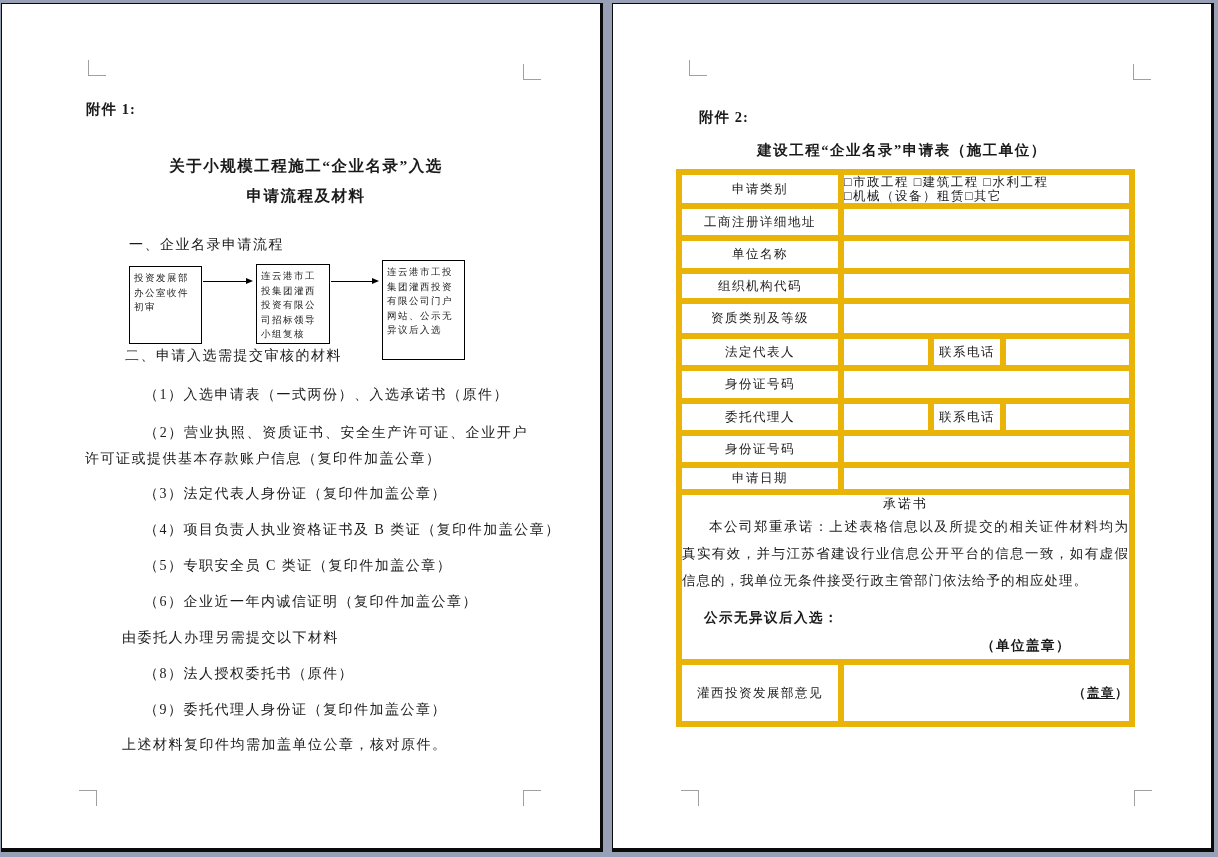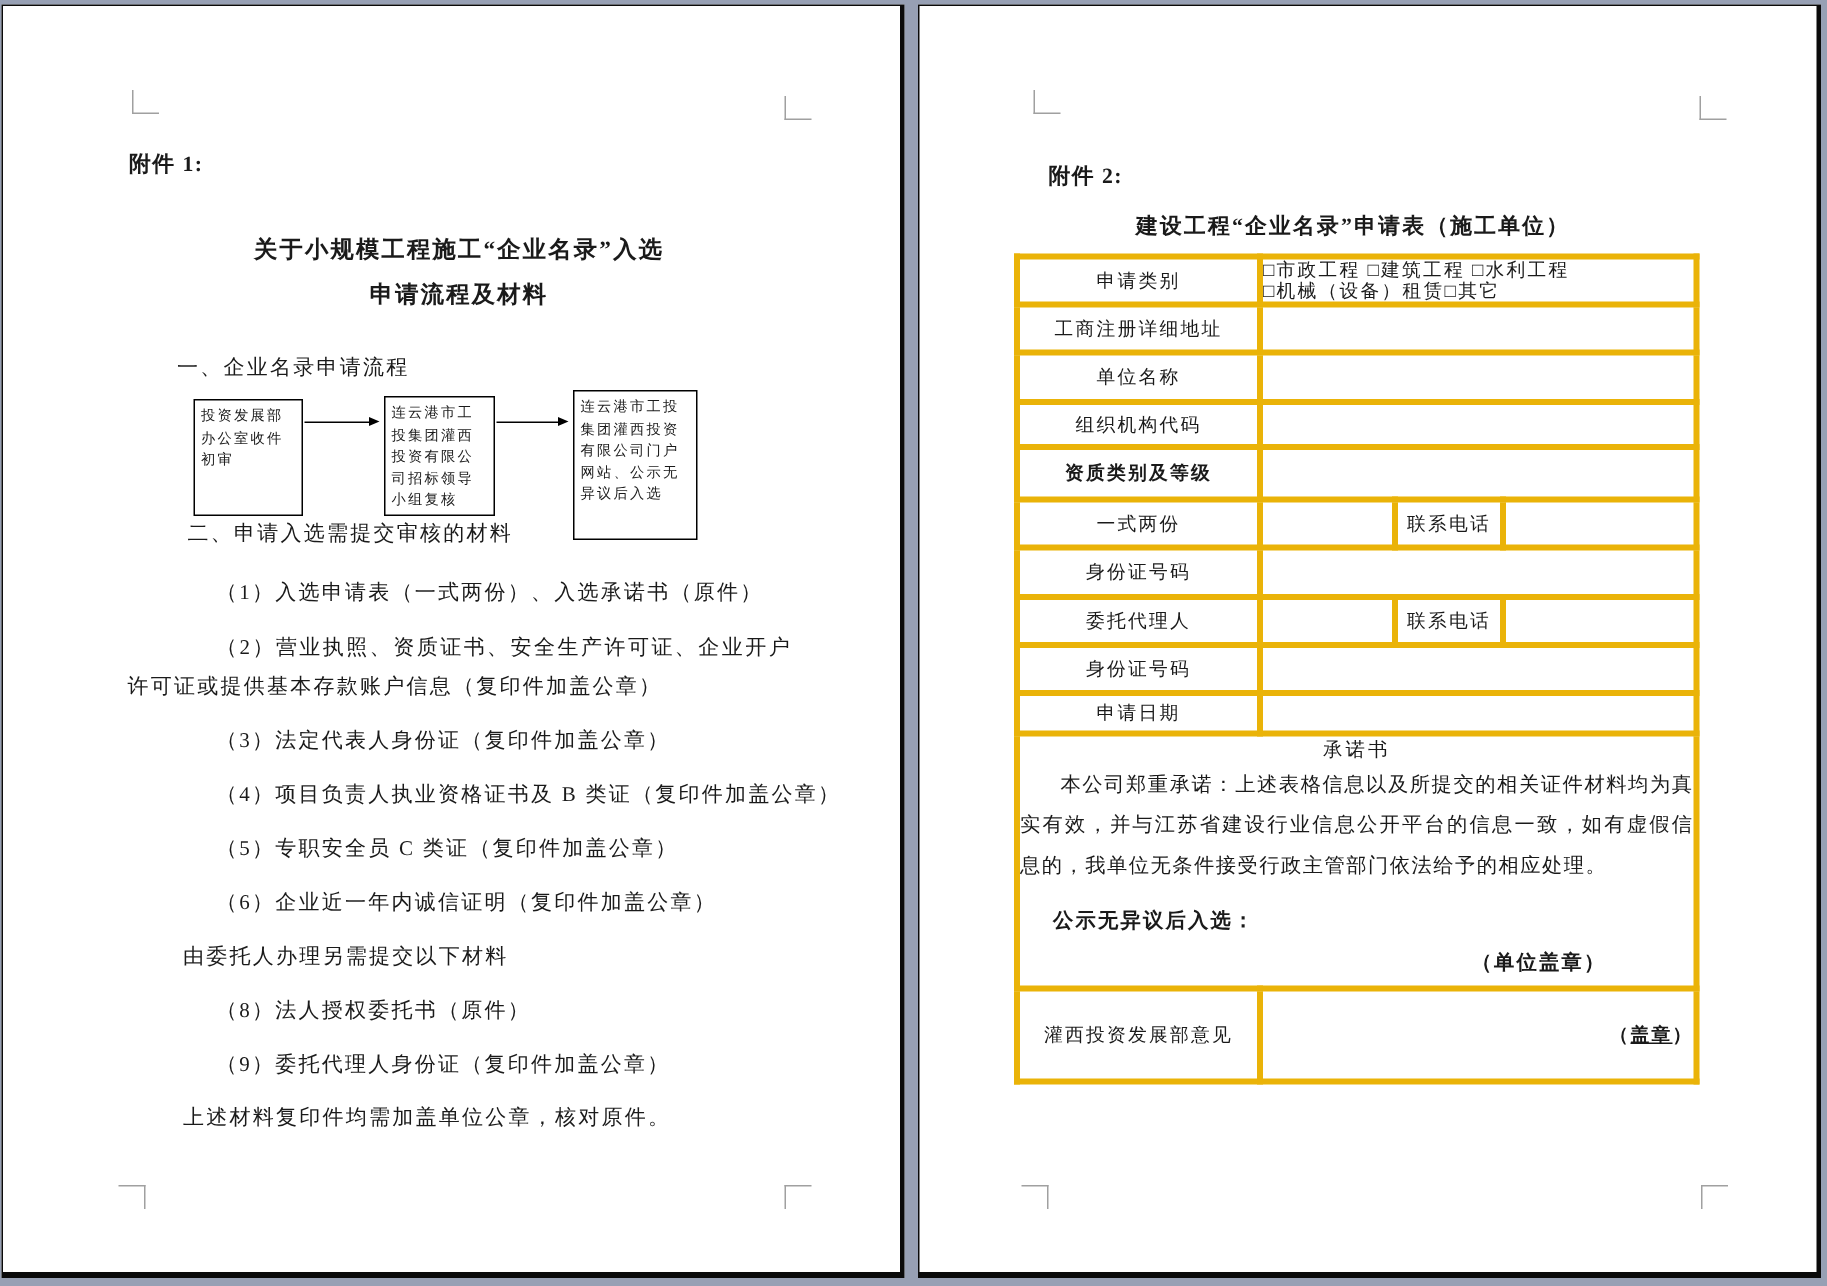--- a/index.html
+++ b/index.html
@@ -45,21 +45,21 @@
     border:3.5px solid transparent;border-left:7px solid #000;
   }
 
   
   .form-title{width:452px;text-align:center;font-weight:bold;font-size:14.5px;letter-spacing:1.5px;white-space:nowrap;}
   table.form{
     position:absolute;left:63px;top:165px;width:453px;
     border-collapse:collapse;table-layout:fixed;
   }
   table.form td{
-    border:4px solid #eab308;font-size:12.5px;letter-spacing:1.5px;
+    border:6px solid #eab308;font-size:12.5px;letter-spacing:1.5px;
     padding:0;overflow:hidden;
   }
   td.lbl{text-align:center;}
   td.chk{font-size:11px;line-height:14px;letter-spacing:0.5px;padding:1px 2px 1px 3px;}
   td.promise-cell{vertical-align:top;padding:3px 7px;}
   .p-title{text-align:center;font-size:13px;letter-spacing:2px;}
   .p-body{font-size:13.5px;line-height:27px;text-indent:2em;text-align:justify;word-break:break-all;letter-spacing:1px;}
   .p-sign{font-weight:bold;font-size:13.5px;margin-top:15px;padding-left:22px;letter-spacing:1.5px;}
   .p-seal{font-weight:bold;font-size:13.5px;text-align:right;padding-right:58px;margin-top:10px;letter-spacing:1.5px;}
   td.opinion-seal{text-align:right;padding-right:52px;font-weight:bold;font-size:13px;letter-spacing:1.5px;}
@@ -73,21 +73,21 @@
   <div class="mk mk-t abs" style="left:86px;top:56px;"></div>
   <div class="mk mk-t abs" style="left:521px;top:60px;"></div>
   <div class="mk mk-bl abs" style="left:77px;top:786px;"></div>
   <div class="mk mk-br abs" style="left:521px;top:786px;"></div>
 
   <div class="abs att-label" style="left:84px;top:96px;">附件 1:</div>
 
   <div class="abs doc-title" style="left:84px;top:152px;">关于小规模工程施工“企业名录”入选</div>
   <div class="abs doc-title" style="left:84px;top:182px;">申请流程及材料</div>
 
-  <div class="abs sec-head" style="left:116px;top:232px;">一、企业名录申请流程</div>
+  <div class="abs sec-head" style="left:127px;top:232px;">一、企业名录申请流程</div>
 
   <div class="flowbox" style="left:127px;top:262px;width:73px;height:78px;">投资发展部办公室收件初审</div>
   <div class="arrow" style="left:201px;top:277px;width:46px;"></div>
   <div class="flowbox" style="left:254px;top:260px;width:74px;height:80px;">连云港市工投集团灌西投资有限公司招标领导小组复核</div>
   <div class="arrow" style="left:329px;top:277px;width:44px;"></div>
   <div class="flowbox" style="left:380px;top:256px;width:83px;height:100px;">连云港市工投集团灌西投资有限公司门户网站、公示无异议后入选</div>
 
   <div class="abs sec-head" style="left:123px;top:343px;">二、申请入选需提交审核的材料</div>
 
   <div class="abs item" style="left:142px;top:382px;">（1）入选申请表（一式两份）、入选承诺书（原件）</div>
@@ -134,26 +134,26 @@
       <td colspan="3"></td>
     </tr>
     <tr style="height:33px;">
       <td class="lbl">单位名称</td>
       <td colspan="3"></td>
     </tr>
     <tr style="height:30px;">
       <td class="lbl">组织机构代码</td>
       <td colspan="3"></td>
     </tr>
-    <tr style="height:35px;font-weight:bold;">
+    <tr style="height:35px;">
       <td class="lbl">资质类别及等级</td>
       <td colspan="3"></td>
     </tr>
     <tr style="height:32px;">
-      <td class="lbl">一式两份</td>
+      <td class="lbl">法定代表人</td>
       <td></td>
       <td class="lbl">联系电话</td>
       <td></td>
     </tr>
     <tr style="height:33px;">
       <td class="lbl">身份证号码</td>
       <td colspan="3"></td>
     </tr>
     <tr style="height:32px;">
       <td class="lbl">委托代理人</td>

